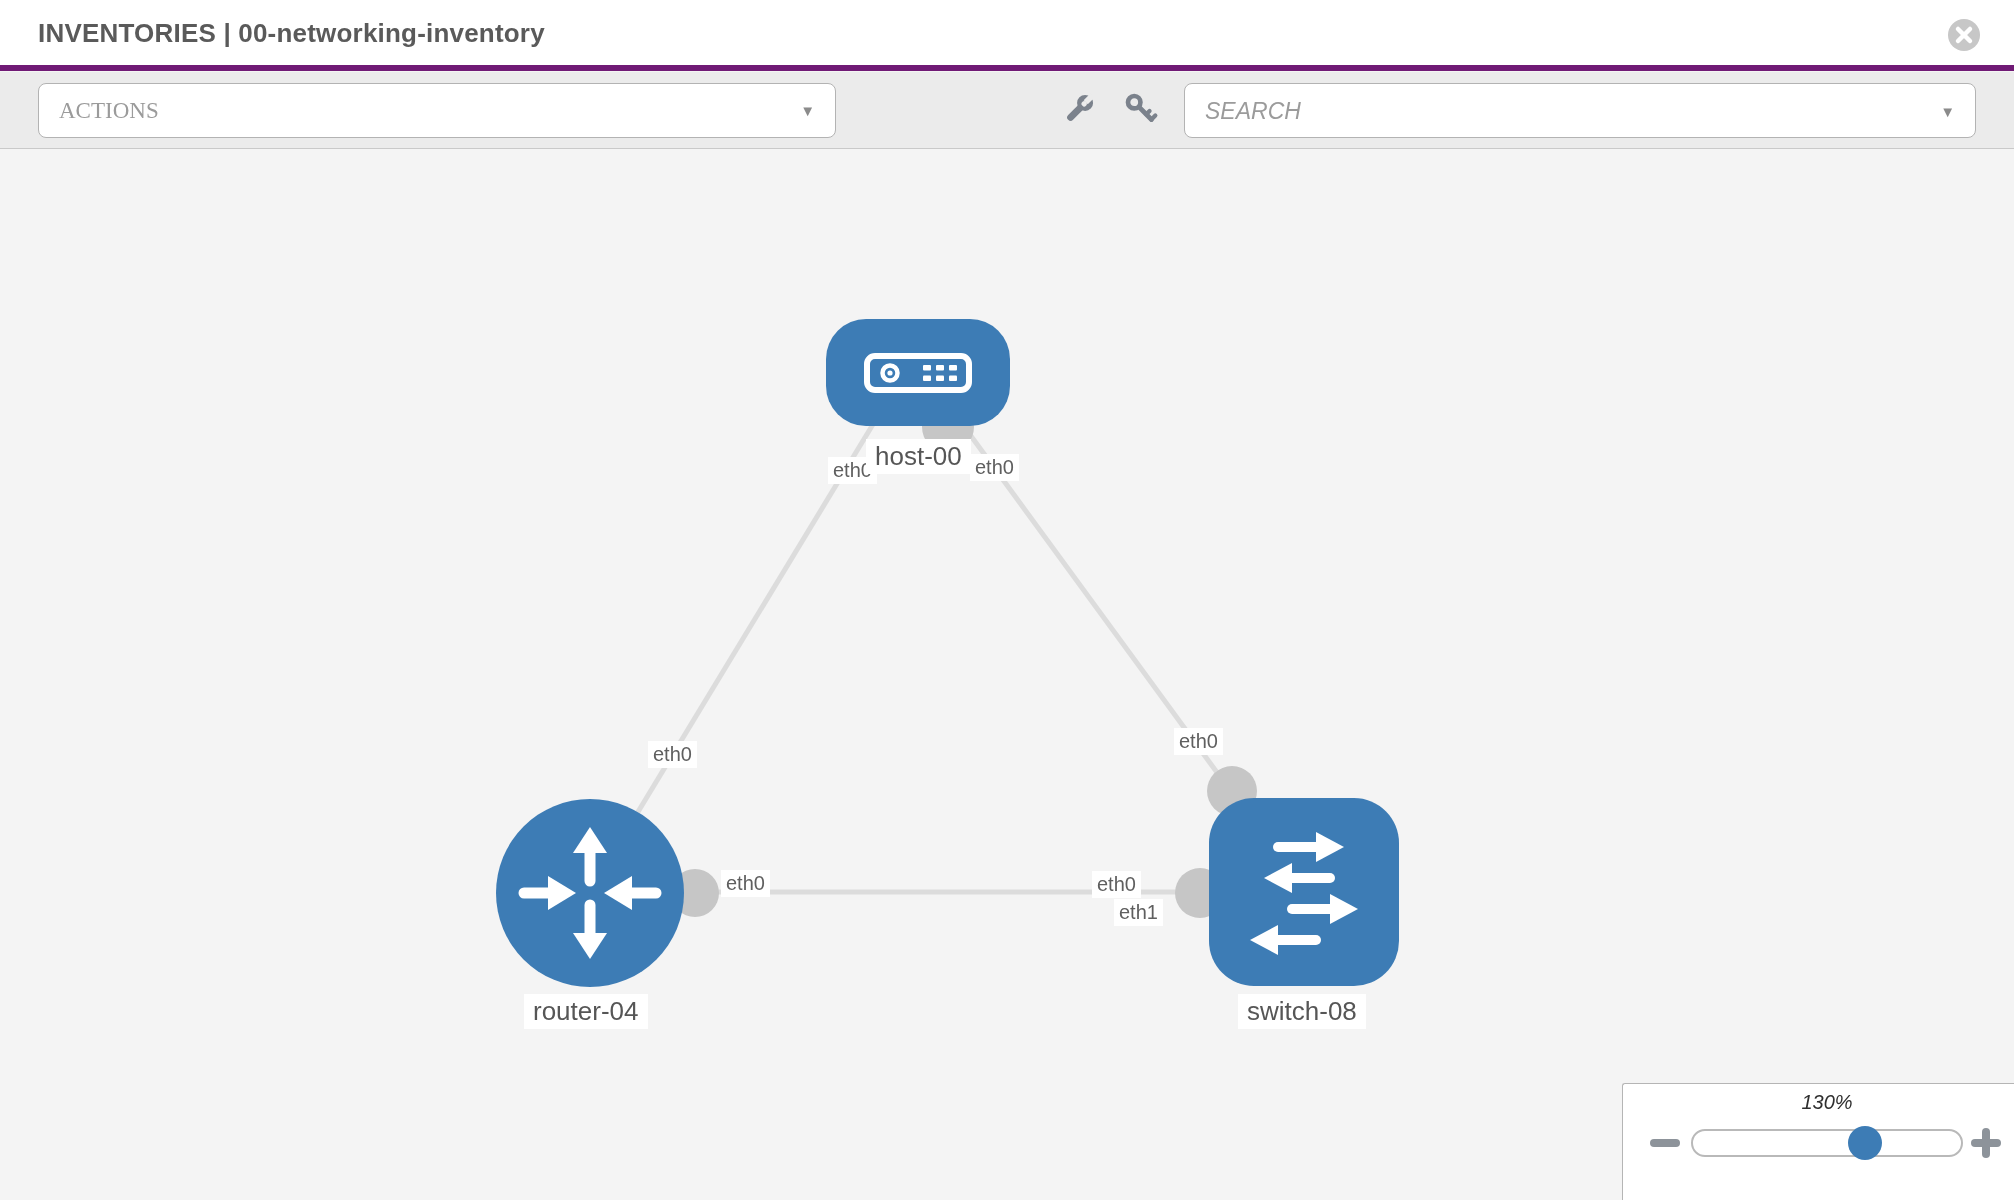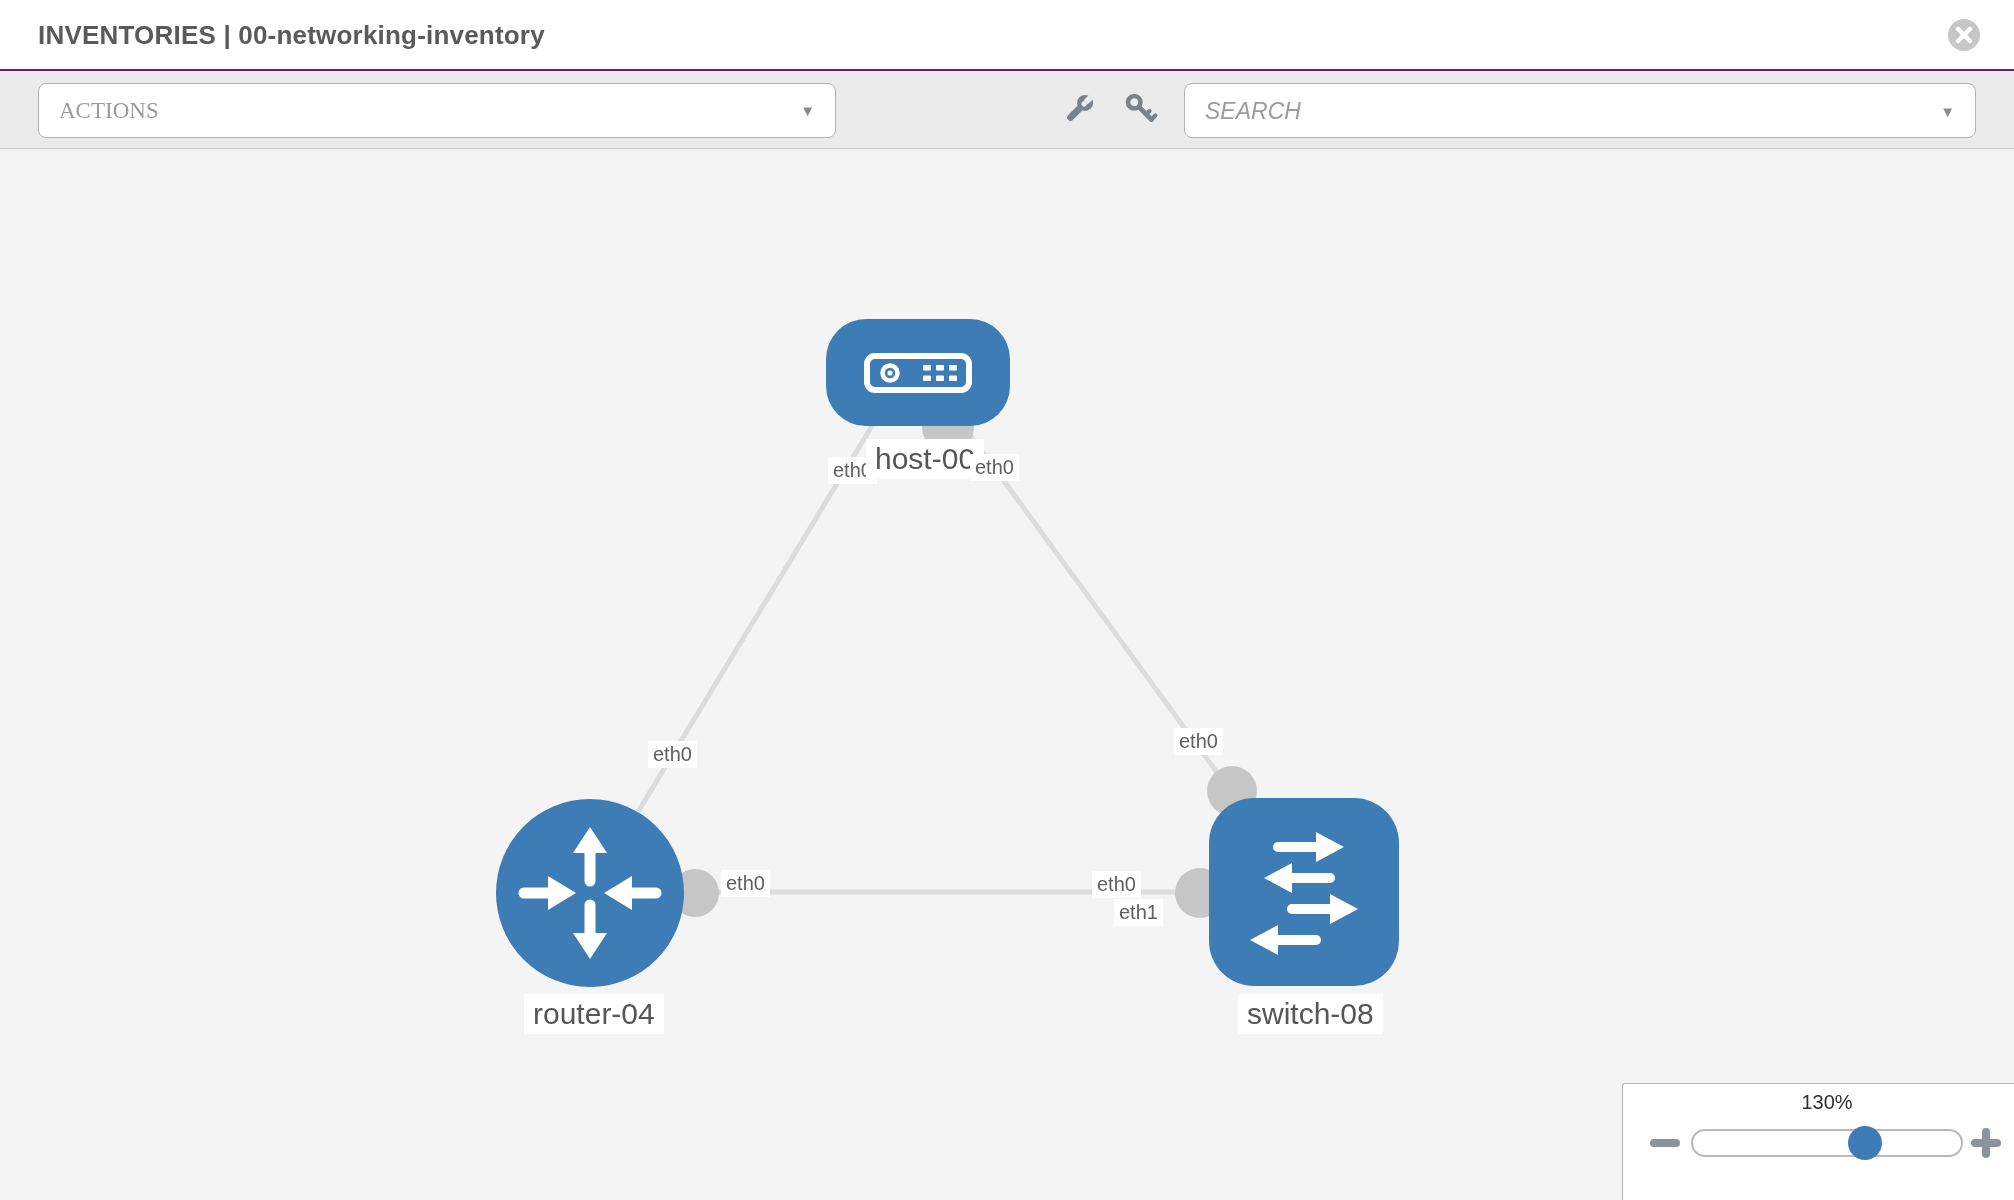--- a/index.html
+++ b/index.html
@@ -2,21 +2,21 @@
 <html><head>
 <meta charset="utf-8">
 <style>
   * { margin:0; padding:0; box-sizing:border-box; }
   html,body { width:2014px; height:1200px; overflow:hidden; }
   body { font-family:"Liberation Sans","DejaVu Sans",sans-serif; background:#f4f4f4; }
   .app { position:relative; width:2014px; height:1200px; background:#f4f4f4; }
 
   
   .header { position:absolute; left:0; top:0; width:2014px; height:71px;
-            background:#ffffff; border-bottom:2px solid #701a75; }
+            background:#ffffff; border-bottom:6px solid #701a75; }
   .page-title { position:absolute; left:38px; top:50%; transform:translateY(-50%);
                 font-size:26px; font-weight:700; color:#5a5a5a; letter-spacing:.2px; }
   .close-btn { position:absolute; right:32px; top:17px; width:36px; height:36px; cursor:pointer; }
 
   
   .toolbar { position:absolute; left:0; top:72px; width:2014px; height:77px;
              background:#ebebeb; border-bottom:1px solid #c9c9c9; }
   .dropdown { position:absolute; top:11px; height:55px; background:#ffffff;
               border:1.5px solid #b3b3b3; border-radius:8px; cursor:pointer; }
   .dropdown .dd-label { position:absolute; left:20px; top:50%; transform:translateY(-50%);
@@ -29,28 +29,28 @@
               border:none; cursor:pointer; }
   .tool-btn.wrench { left:1056px; }
   .tool-btn.key    { left:1120px; }
 
   
   .canvas { position:absolute; left:0; top:150px; width:2014px; height:1050px; background:#f4f4f4; }
   .graph-svg { position:absolute; left:0; top:0; }
 
   .chip { position:absolute; background:#ffffff; color:#5f5f5f; white-space:nowrap; }
   .chip.port { font-size:20px; padding:2px 5px; line-height:1.15; }
-  .chip.node-label { font-size:30px; padding:2px 9px; color:#565656; line-height:1.2; }
+  .chip.node-label { font-size:26px; padding:2px 9px; color:#565656; line-height:1.2; }
 
   
   .zoom-panel { position:absolute; right:0; bottom:0; width:392px; height:117px;
                 background:#ffffff; border-left:1.5px solid #b5b5b5; border-top:1.5px solid #b5b5b5;
                 border-top-left-radius:3px; }
   .zoom-value { position:absolute; left:68px; top:7px; width:272px; text-align:center;
-                font-size:20px; color:#2f2f2f; }
+                font-size:20px; color:#2f2f2f;font-style:italic; }
   .zoom-minus { position:absolute; left:27px; top:55px; width:30px; height:8px;
                 background:#8d939a; border-radius:4px; border:none; cursor:pointer; }
   .zoom-plus  { position:absolute; left:348px; top:44px; width:30px; height:30px;
                 background:none; border:none; cursor:pointer; }
   .zoom-plus .bar-h { position:absolute; left:0; top:11px; width:30px; height:8px;
                       background:#8d939a; border-radius:4px; }
   .zoom-plus .bar-v { position:absolute; left:11px; top:0; width:8px; height:30px;
                       background:#8d939a; border-radius:4px; }
   .zoom-track { position:absolute; left:68px; top:45px; width:272px; height:28px;
                 background:#ffffff; border:2px solid #b9b9b9; border-radius:15px; cursor:pointer; }

